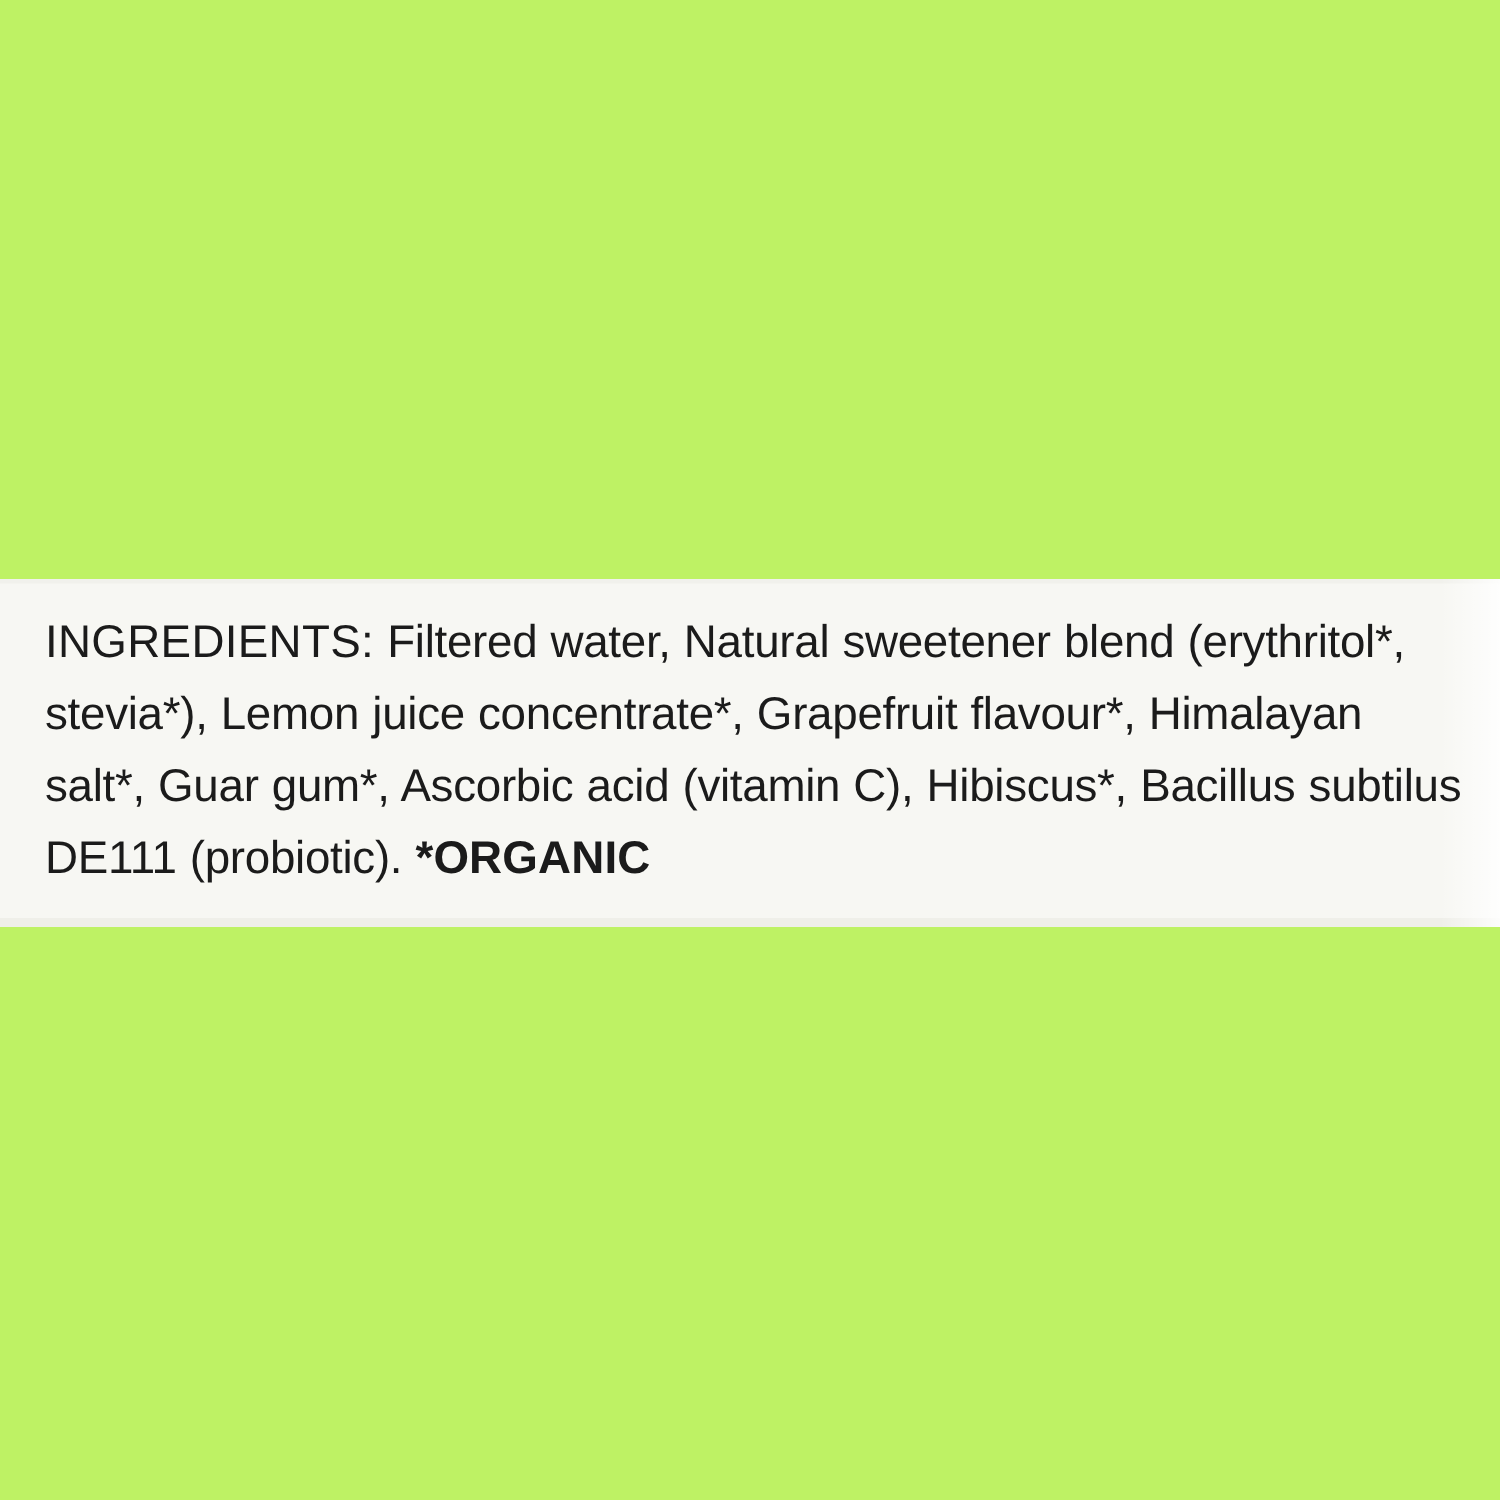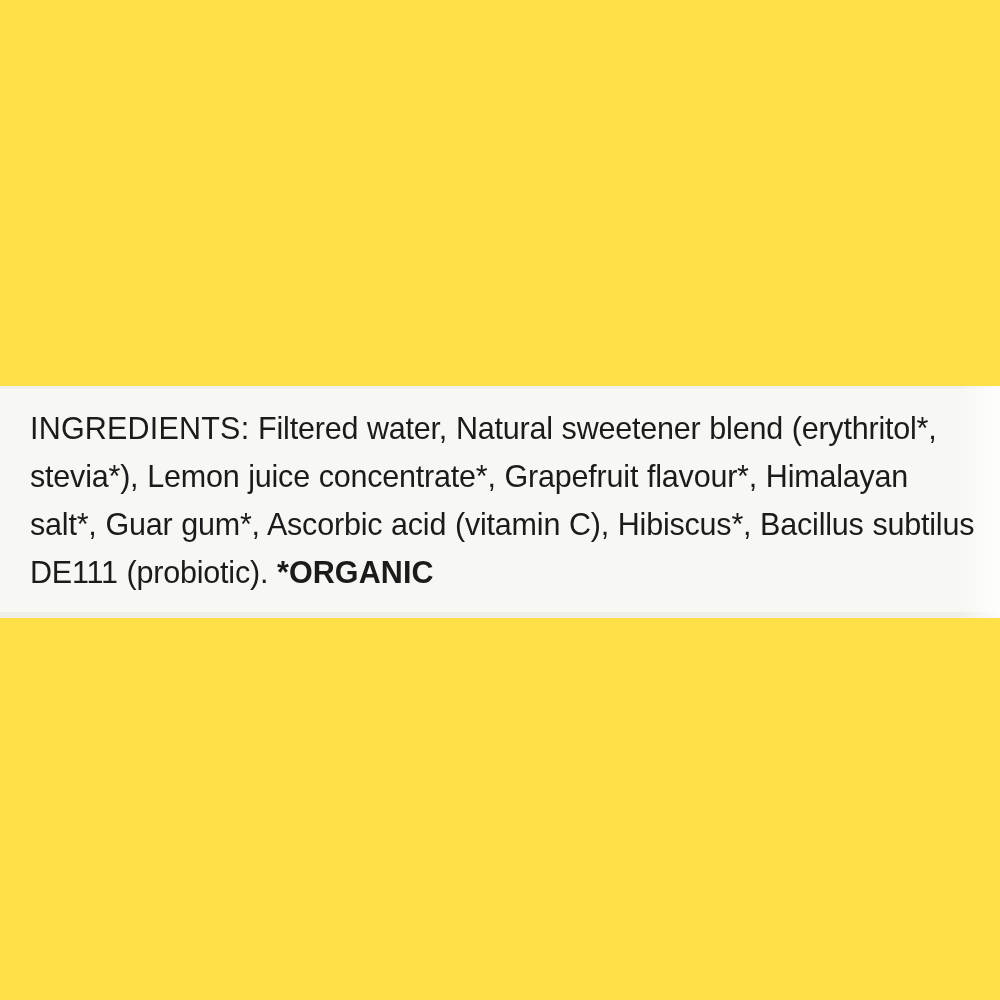--- a/index.html
+++ b/index.html
@@ -8,21 +8,21 @@
     width: 1000px;
     height: 1000px;
     background: #ffffff;
     font-family: "Liberation Sans", sans-serif;
   }
 
   #page {
     position: relative;
     width: 1000px;
     height: 1000px;
-    background: #fde047;
+    background: #bef264;
     overflow: hidden;
   }
 
   
   .label-band {
     position: absolute;
     left: 0;
     top: 386px;
     width: 1000px;
     height: 232px;

